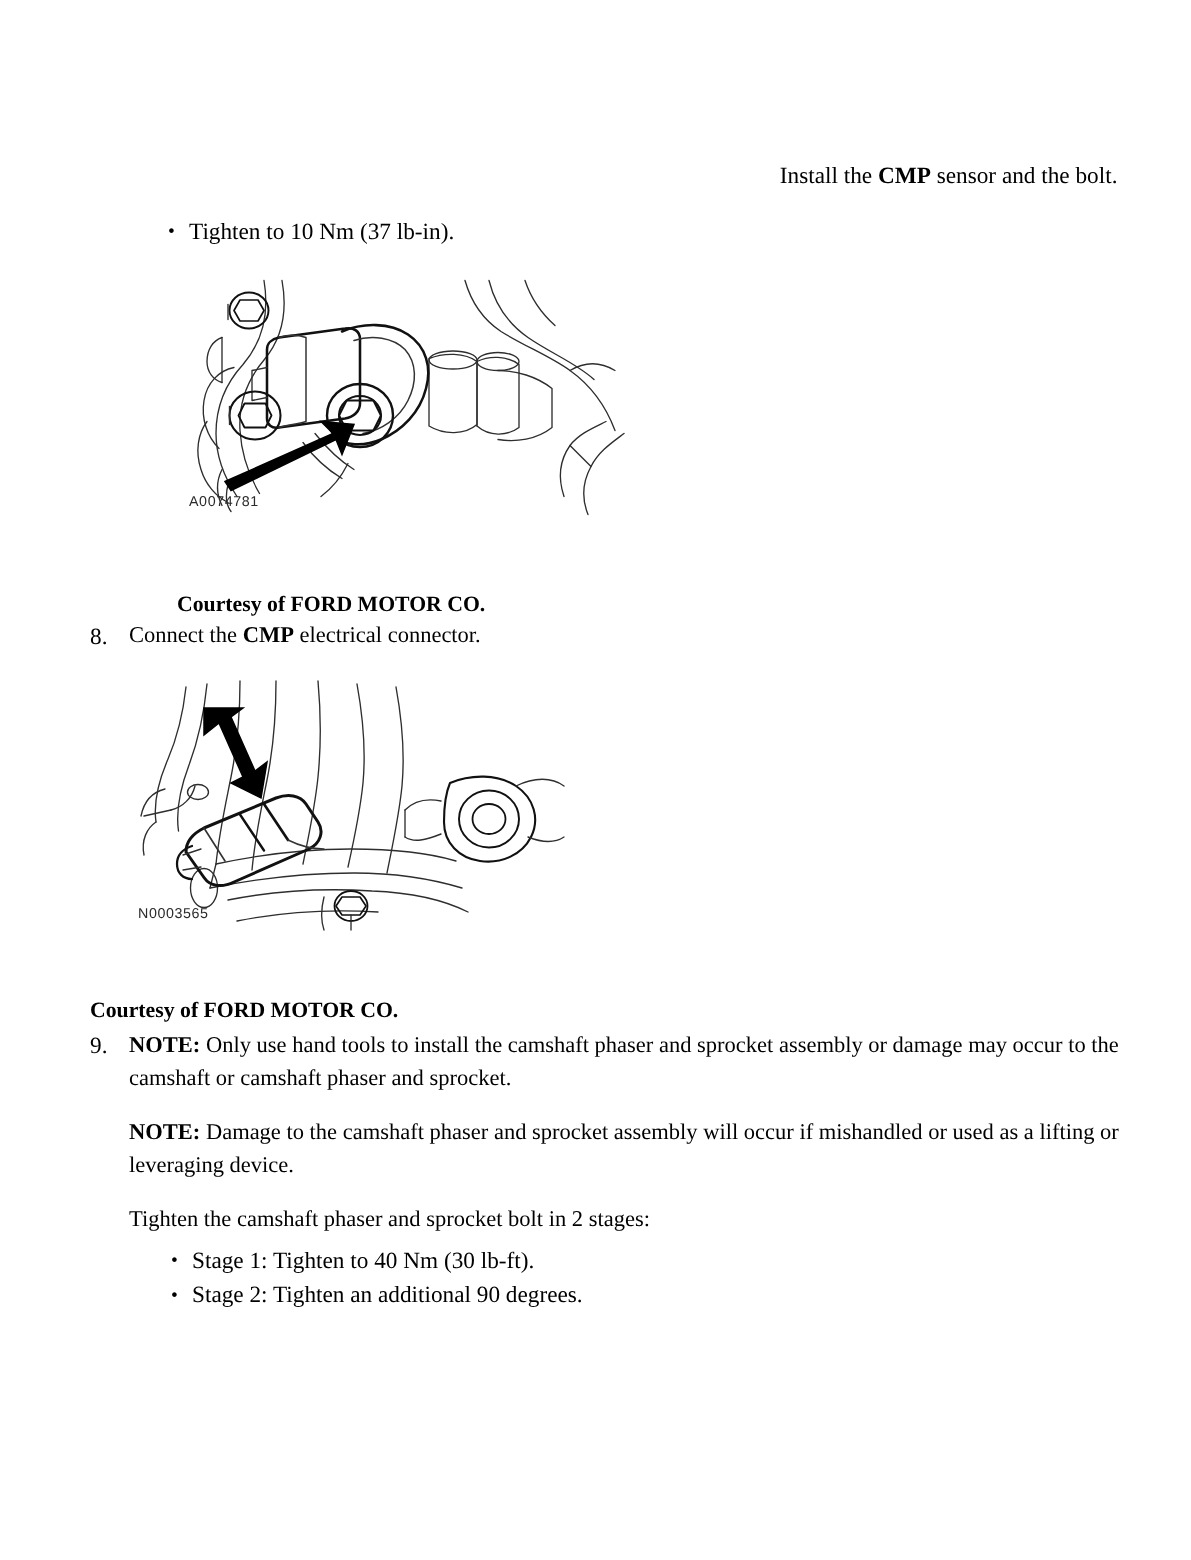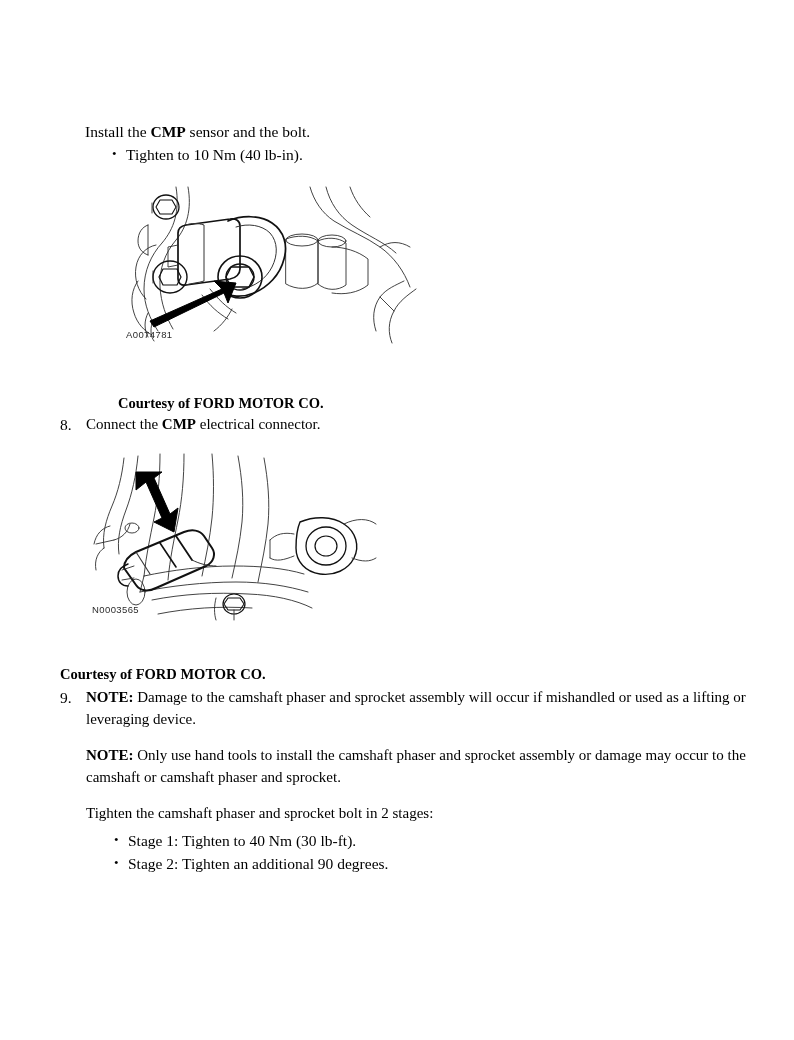--- a/index.html
+++ b/index.html
@@ -98,26 +98,26 @@
     text-decoration: underline;
     display: inline-block;
   }
   .fig-courtesy { display: block; margin-top: 33px; }
 </style>
 </head>
 <body>
 
 <div class="page">
 
-  <div class="para" style="left:85px; top:121px; width:660px;">
+  <div class="para" style="left:85px; top:107px; width:660px;text-align:right;">
     <span>Install the </span><span class="bold">CMP</span><span> sensor and the bolt.</span>
   </div>
 
   <ul class="bullets" style="left:112px; top:143px; width:620px;">
-    <li>Tighten to 10 Nm (40 lb-in).</li>
+    <li>Tighten to 10 Nm (37 lb-in).</li>
   </ul>
 
   <div class="figure" style="left:118px; top:185px; width:310px;">
     <div class="fig-art">
       <svg width="300" height="160" viewBox="0 0 300 160">
         <g fill="none" stroke="#2e2e2e" stroke-width="0.9" stroke-linecap="round" stroke-linejoin="round">
 
           <path d="M58 2 C 62 26, 56 44, 44 58 C 33 70, 26 86, 26 104 C 26 120, 32 134, 40 146"></path>
           <path d="M70 2 C 74 24, 69 42, 58 55 C 47 68, 41 84, 42 102 C 43 118, 48 132, 55 144"></path>
           <path d="M38 60 C 28 62, 20 70, 18 82 C 16 94, 20 106, 28 114"></path>
@@ -241,22 +241,22 @@
     </div>
   </div>
 
   <div class="fig-caption" style="left:60px; top:632px; width:560px;">
     <span class="fig-courtesy">Courtesy of FORD MOTOR CO.</span>
   </div>
 
   <div class="step" style="left:60px; top:687px; width:692px;">
     <div class="step-num">9.</div>
     <div class="step-body">
+      <p><span class="bold">NOTE:</span><span> Only use hand tools to install the camshaft phaser and sprocket assembly or damage may occur to the camshaft or camshaft phaser and sprocket.</span></p>
       <p><span class="bold">NOTE:</span><span> Damage to the camshaft phaser and sprocket assembly will occur if mishandled or used as a lifting or leveraging device.</span></p>
-      <p><span class="bold">NOTE:</span><span> Only use hand tools to install the camshaft phaser and sprocket assembly or damage may occur to the camshaft or camshaft phaser and sprocket.</span></p>
       <p>Tighten the camshaft phaser and sprocket bolt in 2 stages:</p>
     </div>
   </div>
 
   <ul class="bullets" style="left:114px; top:829px; width:600px;">
     <li>Stage 1: Tighten to 40 Nm (30 lb-ft).</li>
     <li>Stage 2: Tighten an additional 90 degrees.</li>
   </ul>
 
 </div>

